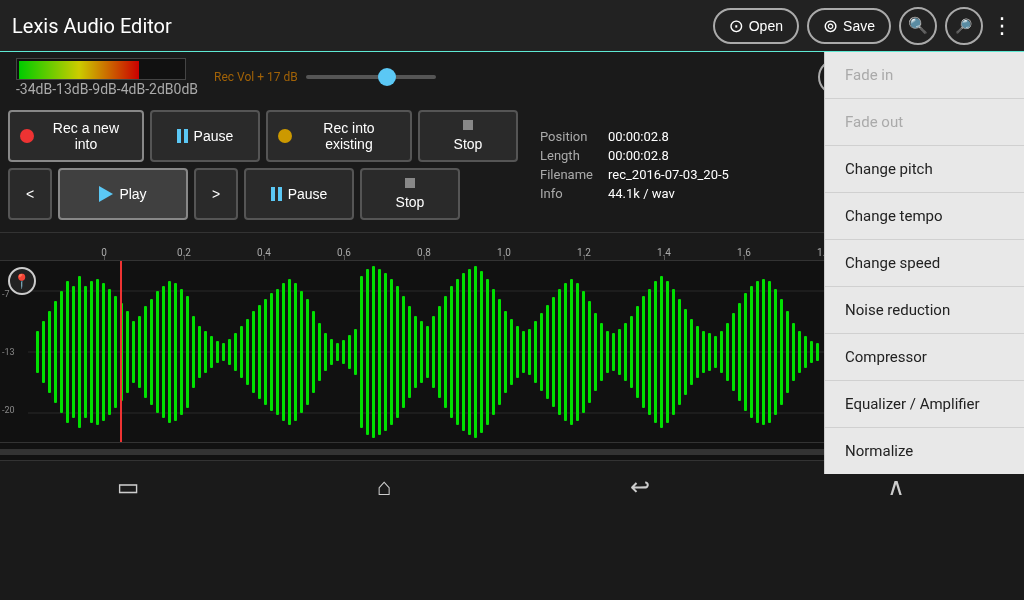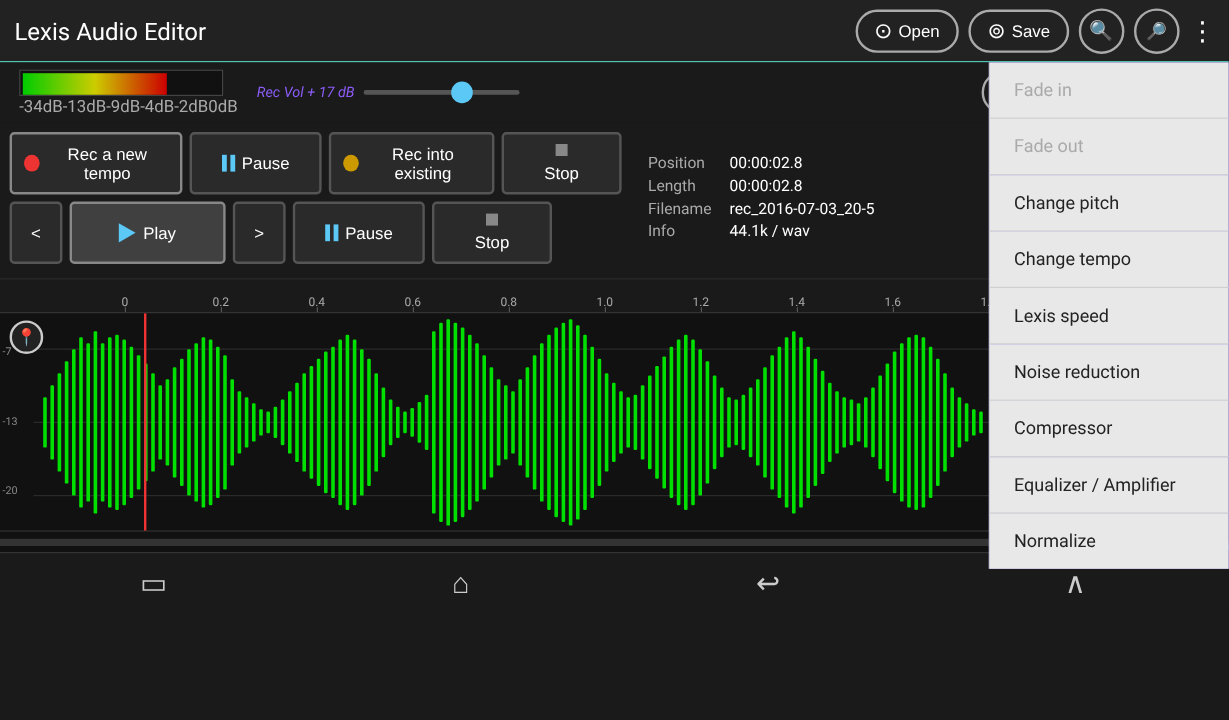--- a/index.html
+++ b/index.html
@@ -94,21 +94,21 @@
       justify-content: space-between;
       font-size: 14px;
       color: #aaa;
       margin-top: 1px;
     }
     #volume-slider-area {
       display: flex;
       align-items: center;
       gap: 8px;
     }
-    #vol-label { font-size: 12px; color: #8b5cf6; font-style: italic; }
+    #vol-label { font-size: 12px; color: #a16207; }
     #vol-slider {
       -webkit-appearance: none;
       width: 130px;
       height: 4px;
       background: #555;
       border-radius: 2px;
       outline: none;
     }
     #vol-slider::-webkit-slider-thumb {
       -webkit-appearance: none;
@@ -436,21 +436,21 @@
   </div>
   <div id="time-display">00:00:02.8</div>
 </div>
 
 <div id="button-area">
   <div id="left-controls">
 
     <div class="btn-row">
       <button class="ctrl-btn rec">
         <span class="icon-circle red"></span>
-        <span>Rec a new tempo</span>
+        <span>Rec a new into</span>
       </button>
       <button class="ctrl-btn pause-btn">
         <span class="icon-pause">
             <span></span>
             <span></span>
           </span>
         <span>Pause</span>
       </button>
       <button class="ctrl-btn into-btn">
         <span class="icon-circle gold"></span>
@@ -704,21 +704,21 @@
   <div class="menu-item grayed">
     <span>Fade out</span>
   </div>
   <div class="menu-item">
     <span>Change pitch</span>
   </div>
   <div class="menu-item">
     <span>Change tempo</span>
   </div>
   <div class="menu-item">
-    <span>Lexis speed</span>
+    <span>Change speed</span>
   </div>
   <div class="menu-item">
     <span>Noise reduction</span>
   </div>
   <div class="menu-item">
     <span>Compressor</span>
   </div>
   <div class="menu-item">
     <span>Equalizer / Amplifier</span>
   </div>

